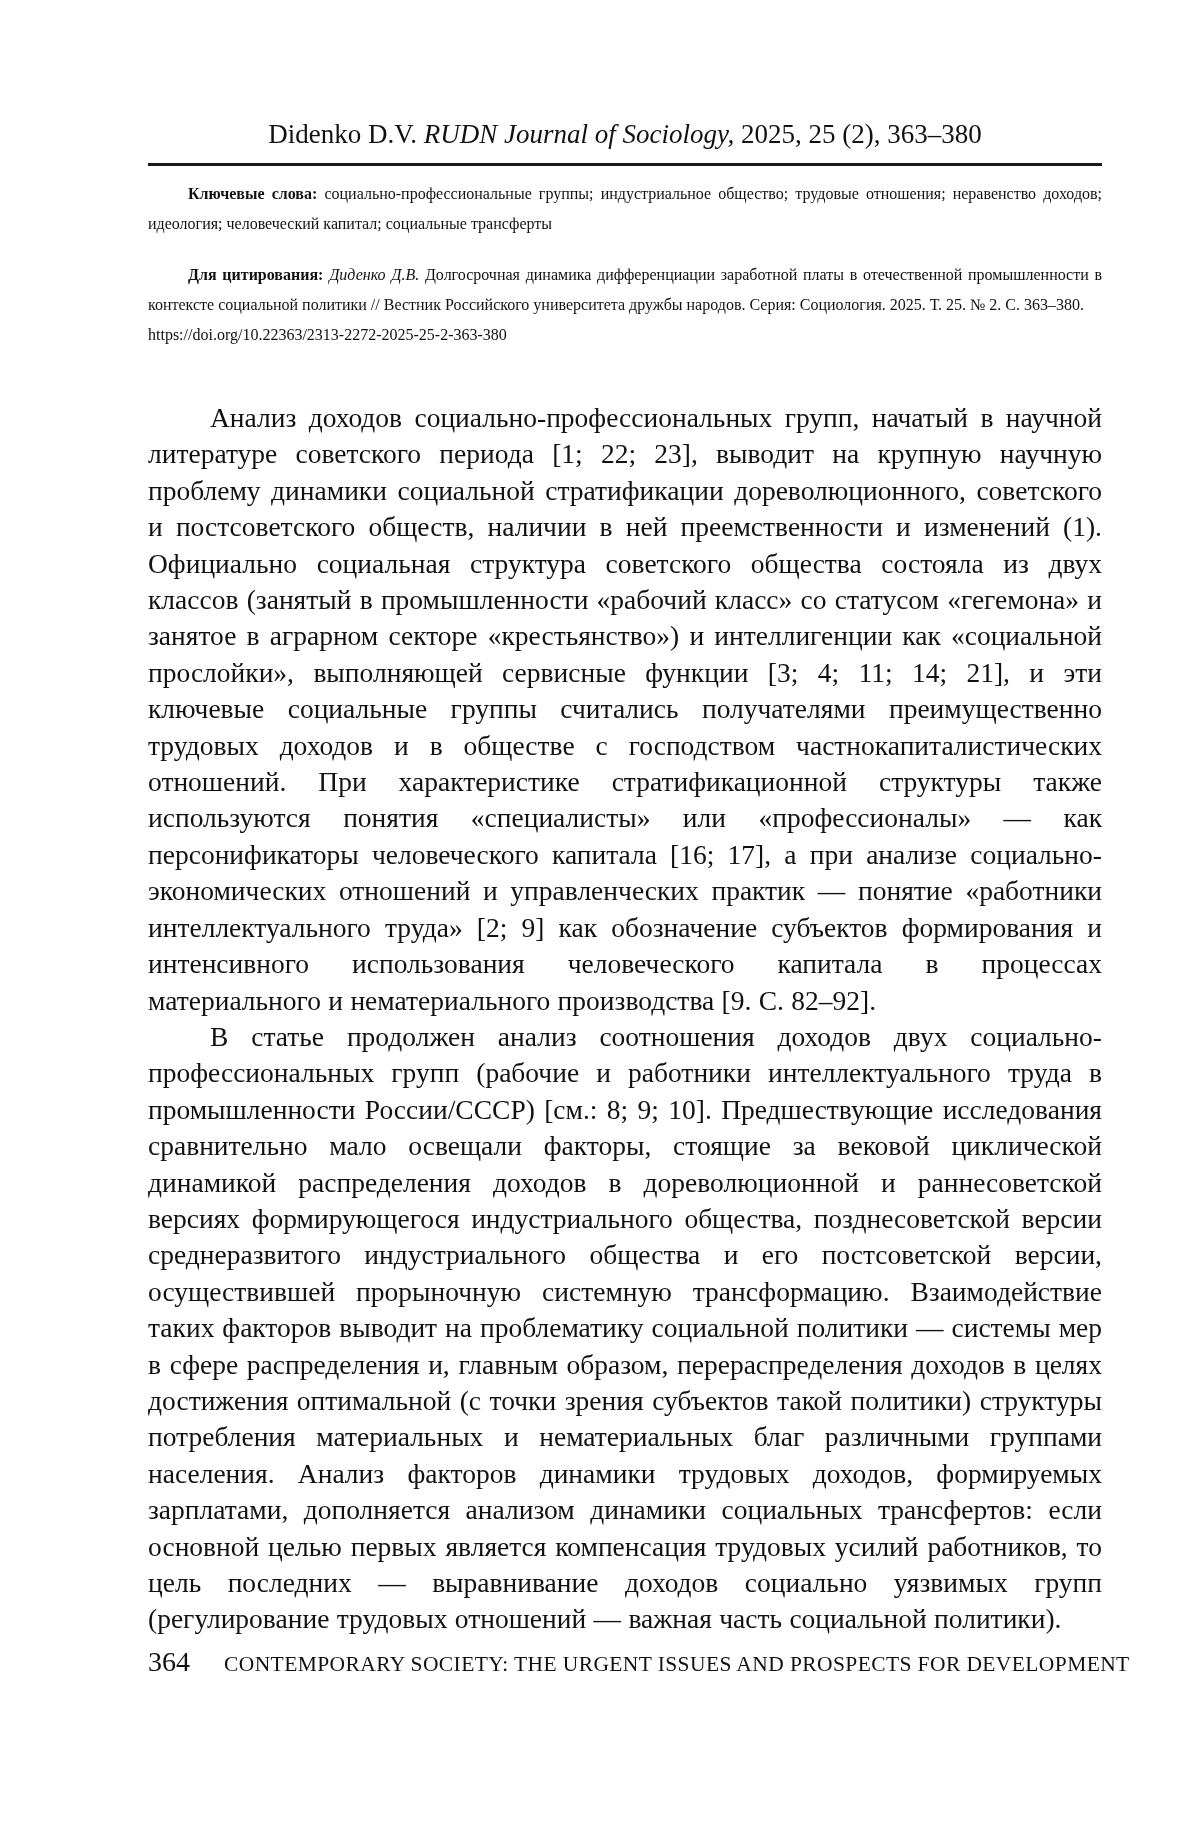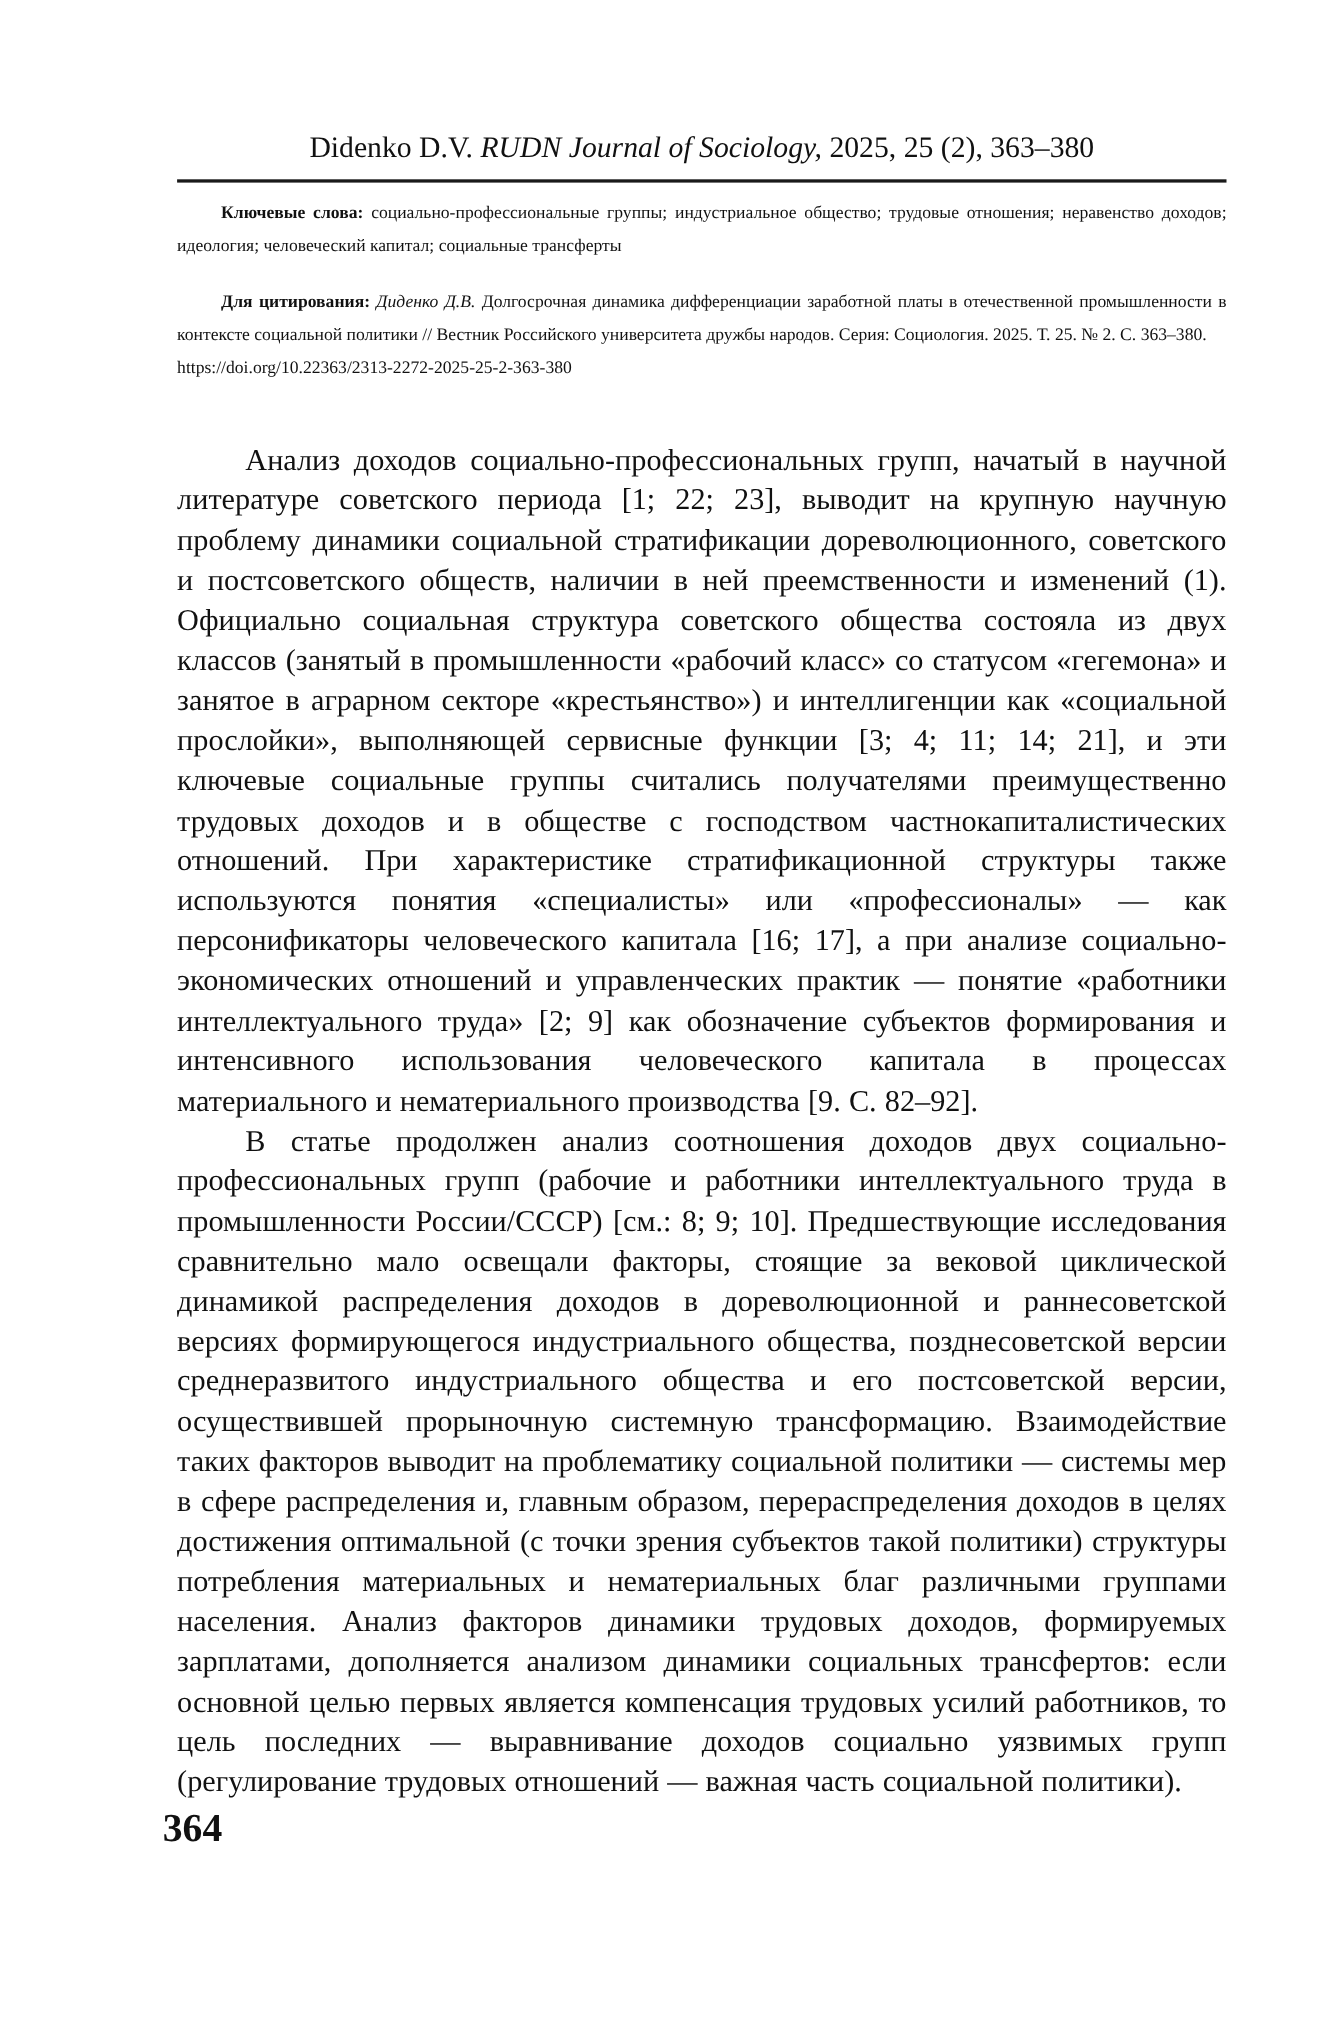--- a/index.html
+++ b/index.html
@@ -8,21 +8,21 @@
     position: relative;
     width: 1200px;
     height: 1834px;
     background: #ffffff;
     color: #111111;
     font-family: "Liberation Serif", "DejaVu Serif", serif;
     overflow: hidden;
   }
   .content {
     position: absolute;
-    left: 161px;
+    left: 148px;
     top: 0;
     width: 954px;
   }
   
   .running-head {
     margin-top: 118px;
     text-align: center;
     font-size: 27px;
     line-height: 32px;
     white-space: nowrap;
@@ -59,23 +59,22 @@
   .footer {
     position: absolute;
     left: 148px;
     top: 1645px;
     width: 954px;
     display: flex;
     align-items: baseline;
     gap: 34px;
   }
   .page-number {
-    font-size: 36px;
+    font-size: 28px;
     line-height: 34px;
-    font-weight: bold;
   }
   .running-title {
     font-size: 21.5px;
     line-height: 30px;
     letter-spacing: 0.4px;
     white-space: nowrap;
   }
 </style>
 </head>
 <body>
@@ -95,14 +94,15 @@
 
     <div class="body-text">
       <p class="body-para">Анализ доходов социально-профессиональных групп, начатый в научной литературе советского периода [1; 22; 23], выводит на крупную научную проблему динамики социальной стратификации дореволюционного, советского и постсоветского обществ, наличии в ней преемственности и изменений (1). Официально социальная структура советского общества состояла из двух классов (занятый в промышленности «рабочий класс» со статусом «гегемона» и занятое в аграрном секторе «крестьянство») и интеллигенции как «социальной прослойки», выполняющей сервисные функции [3; 4; 11; 14; 21], и эти ключевые социальные группы считались получателями преимущественно трудовых доходов и в обществе с господством частнокапиталистических отношений. При характеристике стратификационной структуры также используются понятия «специалисты» или «профессионалы» — как персонификаторы человеческого капитала [16; 17], а при анализе социально-экономических отношений и управленческих практик — понятие «работники интеллектуального труда» [2; 9] как обозначение субъектов формирования и интенсивного использования человеческого капитала в процессах материального и нематериального производства [9. С. 82–92].</p>
       <p class="body-para">В статье продолжен анализ соотношения доходов двух социально-профессиональных групп (рабочие и работники интеллектуального труда в промышленности России/СССР) [см.: 8; 9; 10]. Предшествующие исследования сравнительно мало освещали факторы, стоящие за вековой циклической динамикой распределения доходов в дореволюционной и раннесоветской версиях формирующегося индустриального общества, позднесоветской версии среднеразвитого индустриального общества и его постсоветской версии, осуществившей прорыночную системную трансформацию. Взаимодействие таких факторов выводит на проблематику социальной политики — системы мер в сфере распределения и, главным образом, перераспределения доходов в целях достижения оптимальной (с точки зрения субъектов такой политики) структуры потребления материальных и нематериальных благ различными группами населения. Анализ факторов динамики трудовых доходов, формируемых зарплатами, дополняется анализом динамики социальных трансфертов: если основной целью первых является компенсация трудовых усилий работников, то цель последних — выравнивание доходов социально уязвимых групп (регулирование трудовых отношений — важная часть социальной политики).</p>
     </div>
 
   </div>
 
   <div class="footer">
     <span class="page-number">364</span>
+    <span class="running-title">CONTEMPORARY SOCIETY: THE URGENT ISSUES AND PROSPECTS FOR DEVELOPMENT</span>
   </div>
 </div>
 
 </body></html>

